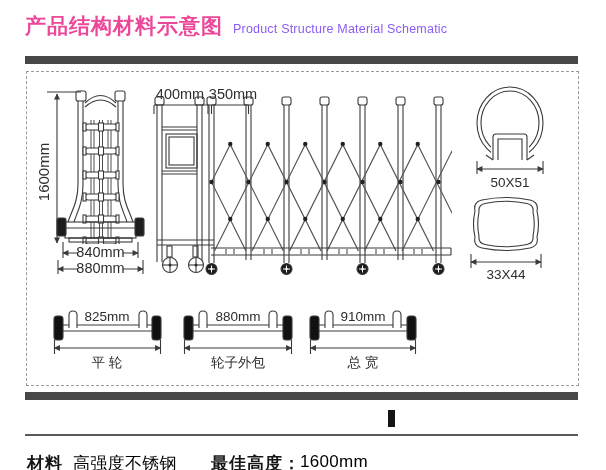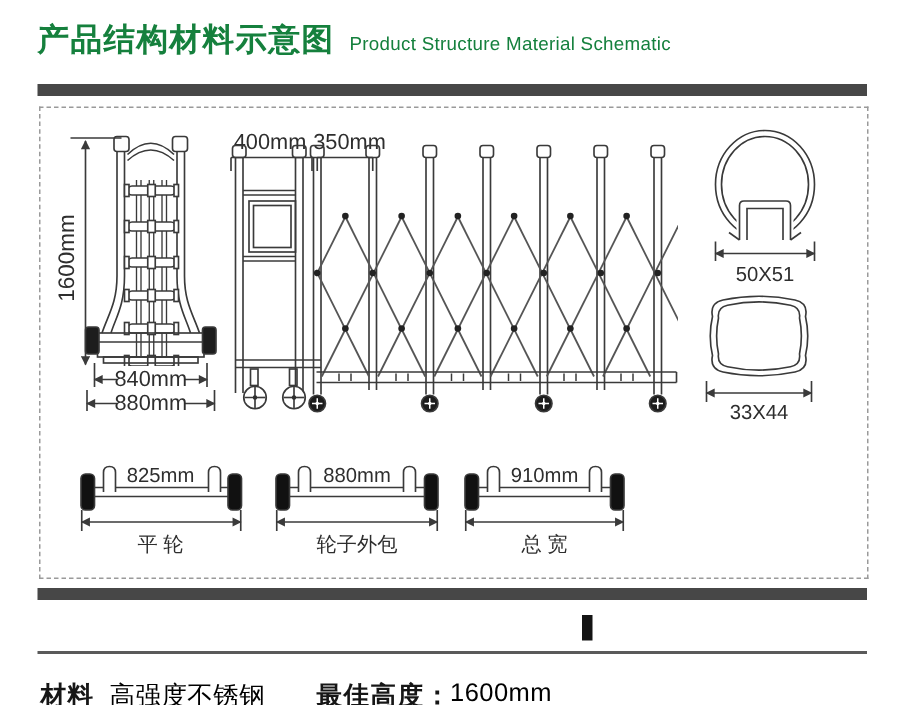--- a/index.html
+++ b/index.html
@@ -1,20 +1,20 @@
 <!DOCTYPE html>
 <html><head>
 <meta charset="utf-8">
 <style>
   html,body{margin:0;padding:0;background:#fff;}
   .page{position:relative;width:606px;height:470px;background:#fff;overflow:hidden;
         font-family:"Liberation Sans","DejaVu Sans",sans-serif;color:#1a1a1a;}
   .title-row{position:absolute;left:25px;top:12px;display:flex;align-items:baseline;gap:10px;white-space:nowrap;}
-  .title-zh{font-size:21px;font-weight:bold;letter-spacing:1px;color:#15803d;}
-  .title-en{font-size:12.5px;color:#15803d;letter-spacing:.2px;}
+  .title-zh{font-size:21px;font-weight:bold;letter-spacing:1px;color:#ec4899;}
+  .title-en{font-size:12.5px;color:#8b5cf6;letter-spacing:.2px;}
   .bar{position:absolute;left:25px;width:553px;height:8px;background:#474747;}
   .bar-top{top:56px;}
   .bar-bottom{top:392px;}
   .diagram-box{position:absolute;left:26px;top:71px;width:551px;height:313px;border:1px dashed #9a9a9a;background:#fff;}
   .diagram-box svg{display:block;}
   .footer-item{position:absolute;top:408px;font-size:17px;white-space:nowrap;margin-top:44px;}
   .f-label{font-weight:bold;color:#161616;letter-spacing:1px;}
   .f-value{color:#000000;letter-spacing:.3px;}
   .sep-bar{position:absolute;left:388px;top:410px;width:7px;height:17px;background:#141414;}
   .footer-line{position:absolute;left:25px;top:434px;width:553px;height:2px;background:#5a5a5a;}

